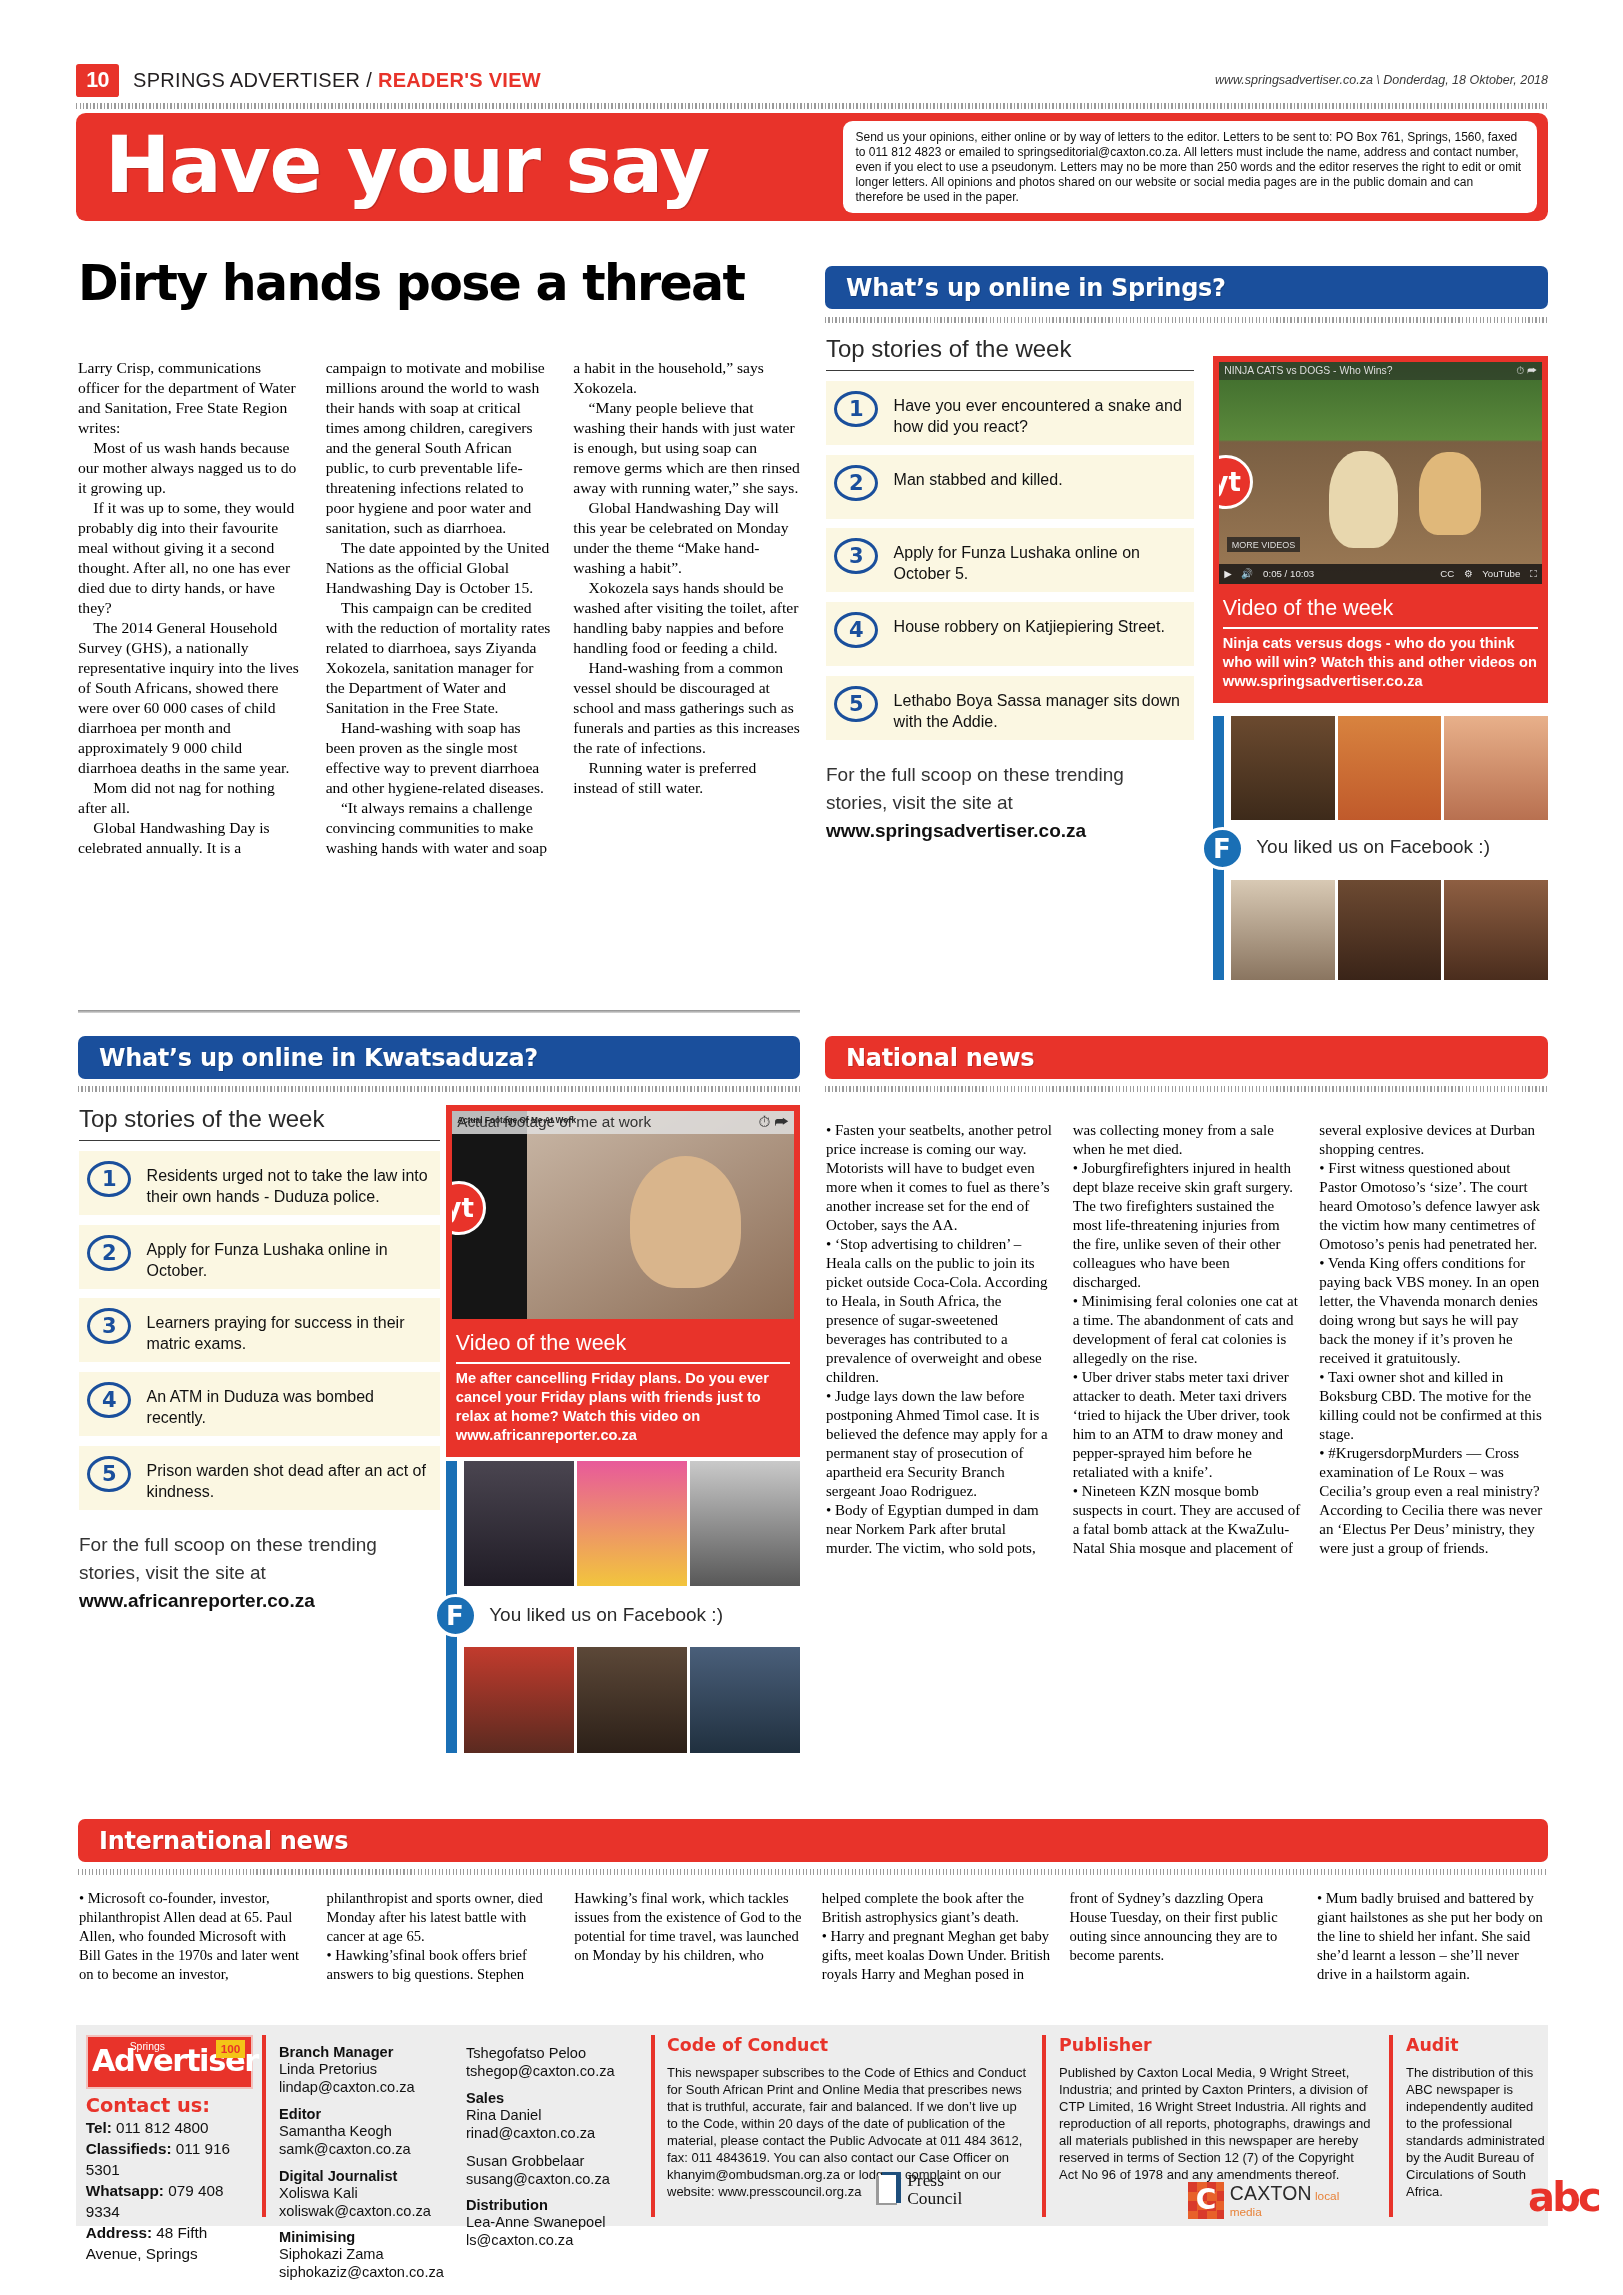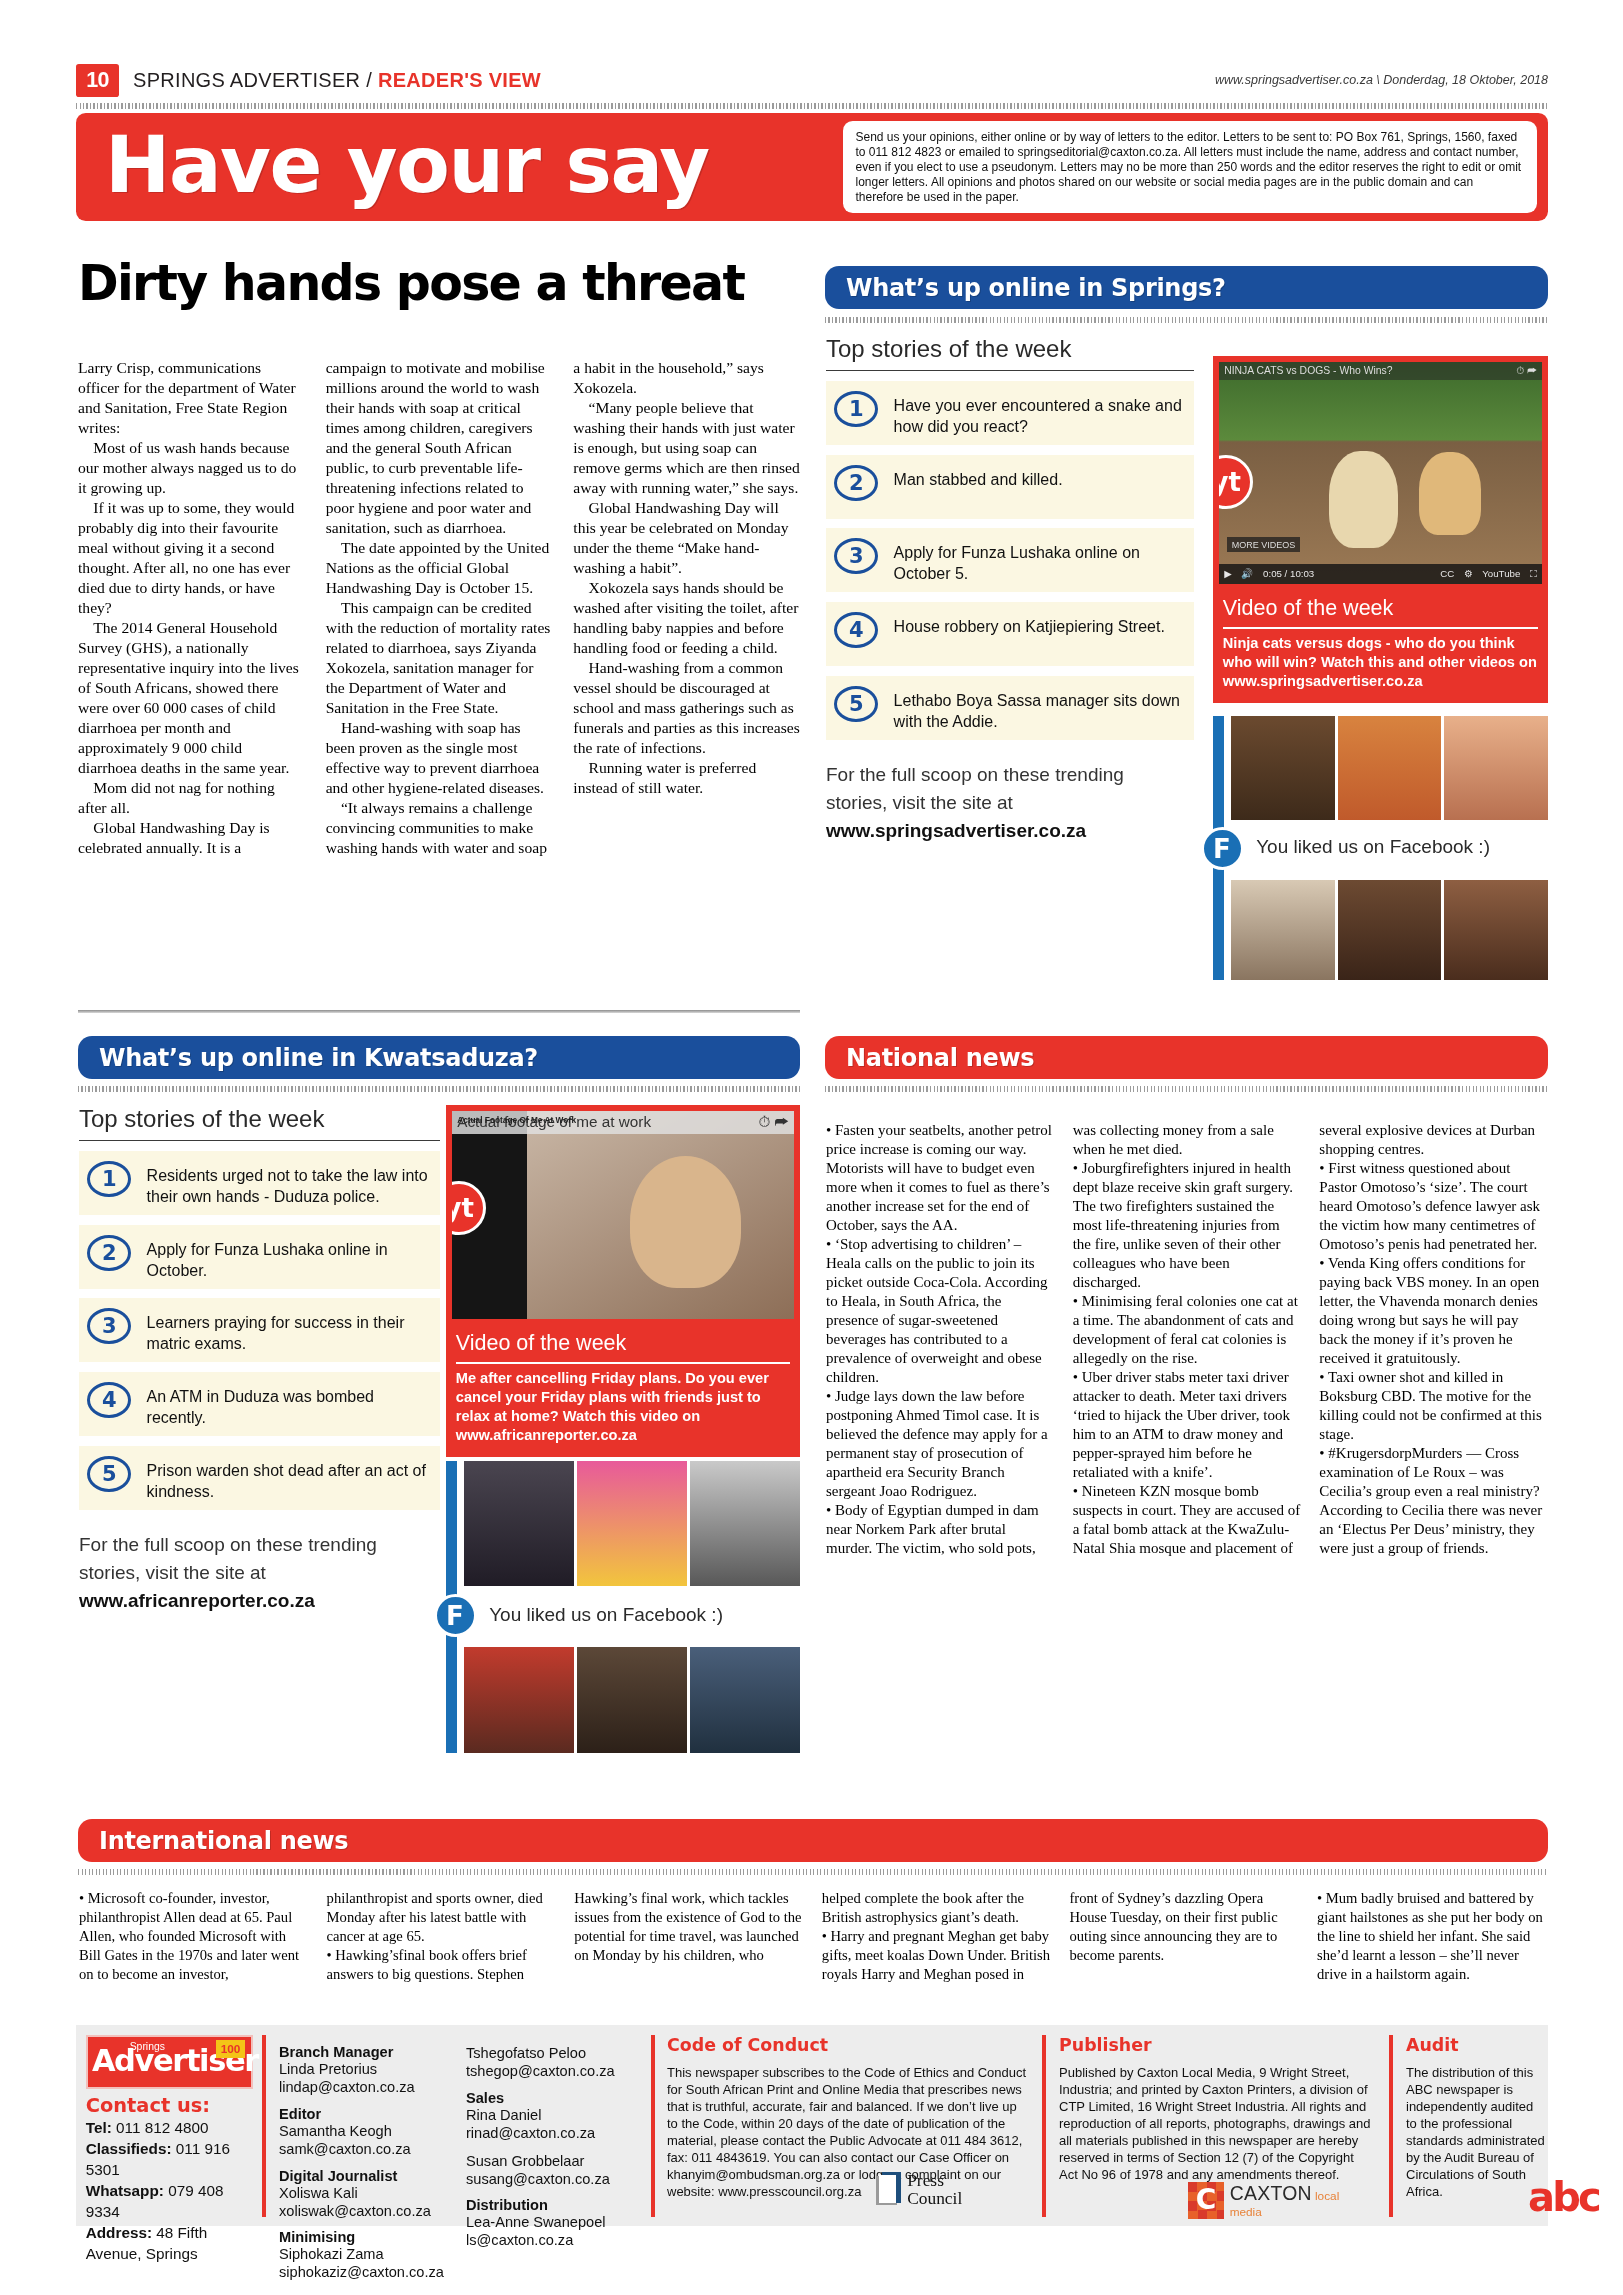--- a/index.html
+++ b/index.html
@@ -41,21 +41,21 @@
     letter-spacing: -1.7px; line-height: 53px; }
   .feature-cols { position: absolute; left: 78px; top: 358px; width: 722px; height: 646px;
     column-count: 3; column-gap: 21px; font-family: "Liberation Serif", serif;
     font-size: 15.6px; line-height: 20px; color: #000; text-align: left; }
   .feature-cols p { text-indent: 0; }
   .feature-cols p + p { text-indent: 15.3px; }
   .feature-rule { position: absolute; left: 78px; top: 1010px; width: 722px; height: 2.8px;
     background: linear-gradient(180deg,#8d8d8d,#d9d9d9); }
 
   
-  .sec-head { position: absolute; height: 43px; border-radius: 14px; display: flex; align-items: center;
+  .sec-head { position: absolute; height: 43px; border-radius: 7px; display: flex; align-items: center;
     font-family: "DejaVu Sans", sans-serif; font-weight: bold; font-size: 24px; color: #fff;
     padding-left: 21px; letter-spacing: -0.3px; text-shadow: 1px 1px 0 rgba(0,0,0,.18); }
   .sec-blue { background: #1a4f9c; }
   .sec-red  { background: #e8332a; }
 
   
   .tsw-title { font-family: "Liberation Sans", sans-serif; font-size: 24px; color: #2a2a2a; font-weight: 300; }
   .tsw-rule { height: 1.4px; background: #3a3a3a; margin-top: 7px; }
   .story { display: flex; align-items: flex-start; background: #fbf7e2; margin-top: 9.7px; min-height: 64px; padding: 5.6px 0; }
   .story-num { flex: 0 0 44px; margin-left: 8.3px; margin-top: 4.2px;

